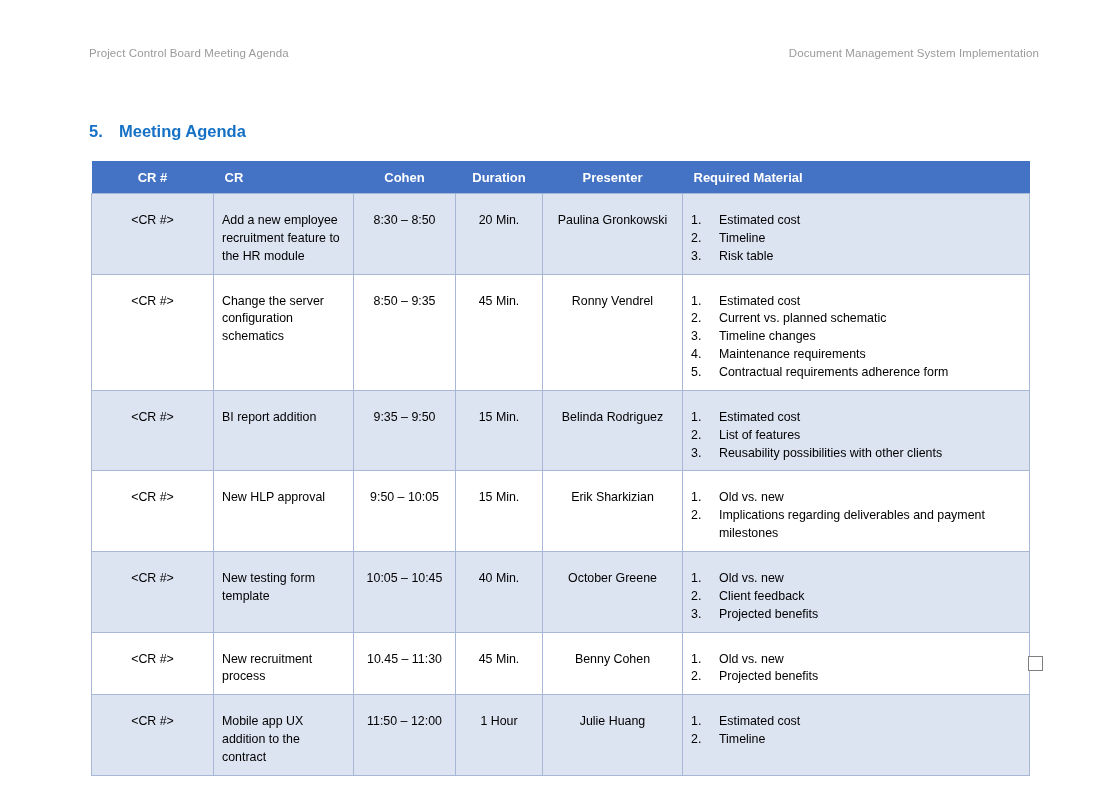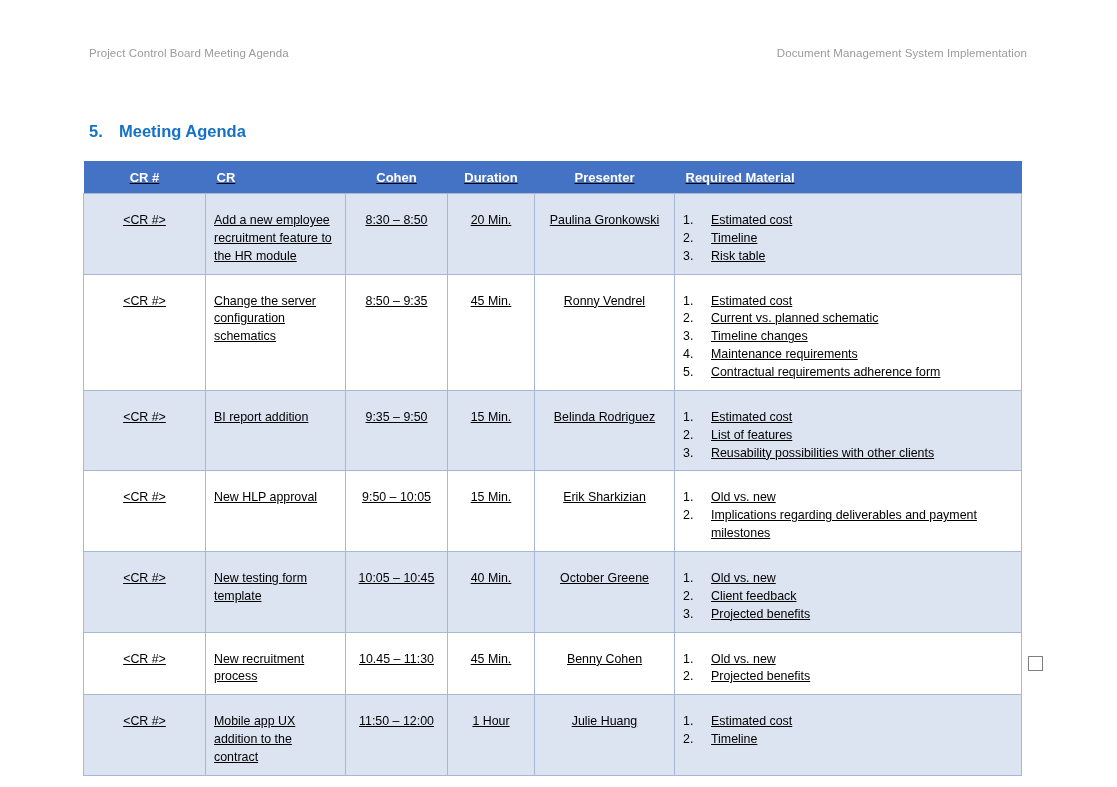--- a/index.html
+++ b/index.html
@@ -19,21 +19,21 @@
     position: absolute;
     inset: 0;
     background: #ffffff;
   }
 
   
   .doc-header {
     position: absolute;
     top: 47px;
     left: 89px;
-    right: 90px;
+    right: 78px;
     display: flex;
     justify-content: space-between;
     align-items: flex-end;
     font-size: 11.5px;
     color: #9a9a9a;
     letter-spacing: 0.1px;
   }
   .doc-header .left  { text-align: left; }
   .doc-header .right { text-align: right; }
 
@@ -51,23 +51,22 @@
   .section-heading .num {
     width: 30px;
     display: inline-block;
   }
   .section-heading .txt { display: inline-block; }
 
   
   .agenda-wrap {
     position: absolute;
     top: 161px;
-    left: 83px;
+    left: 91px;
     width: 938px;
-    text-decoration: underline;
   }
   table.agenda {
     width: 938px;
     border-collapse: collapse;
     table-layout: fixed;
     font-size: 12.4px;
   }
   table.agenda col.c-crnum   { width: 122px; }
   table.agenda col.c-cr      { width: 140px; }
   table.agenda col.c-time    { width: 102px; }

